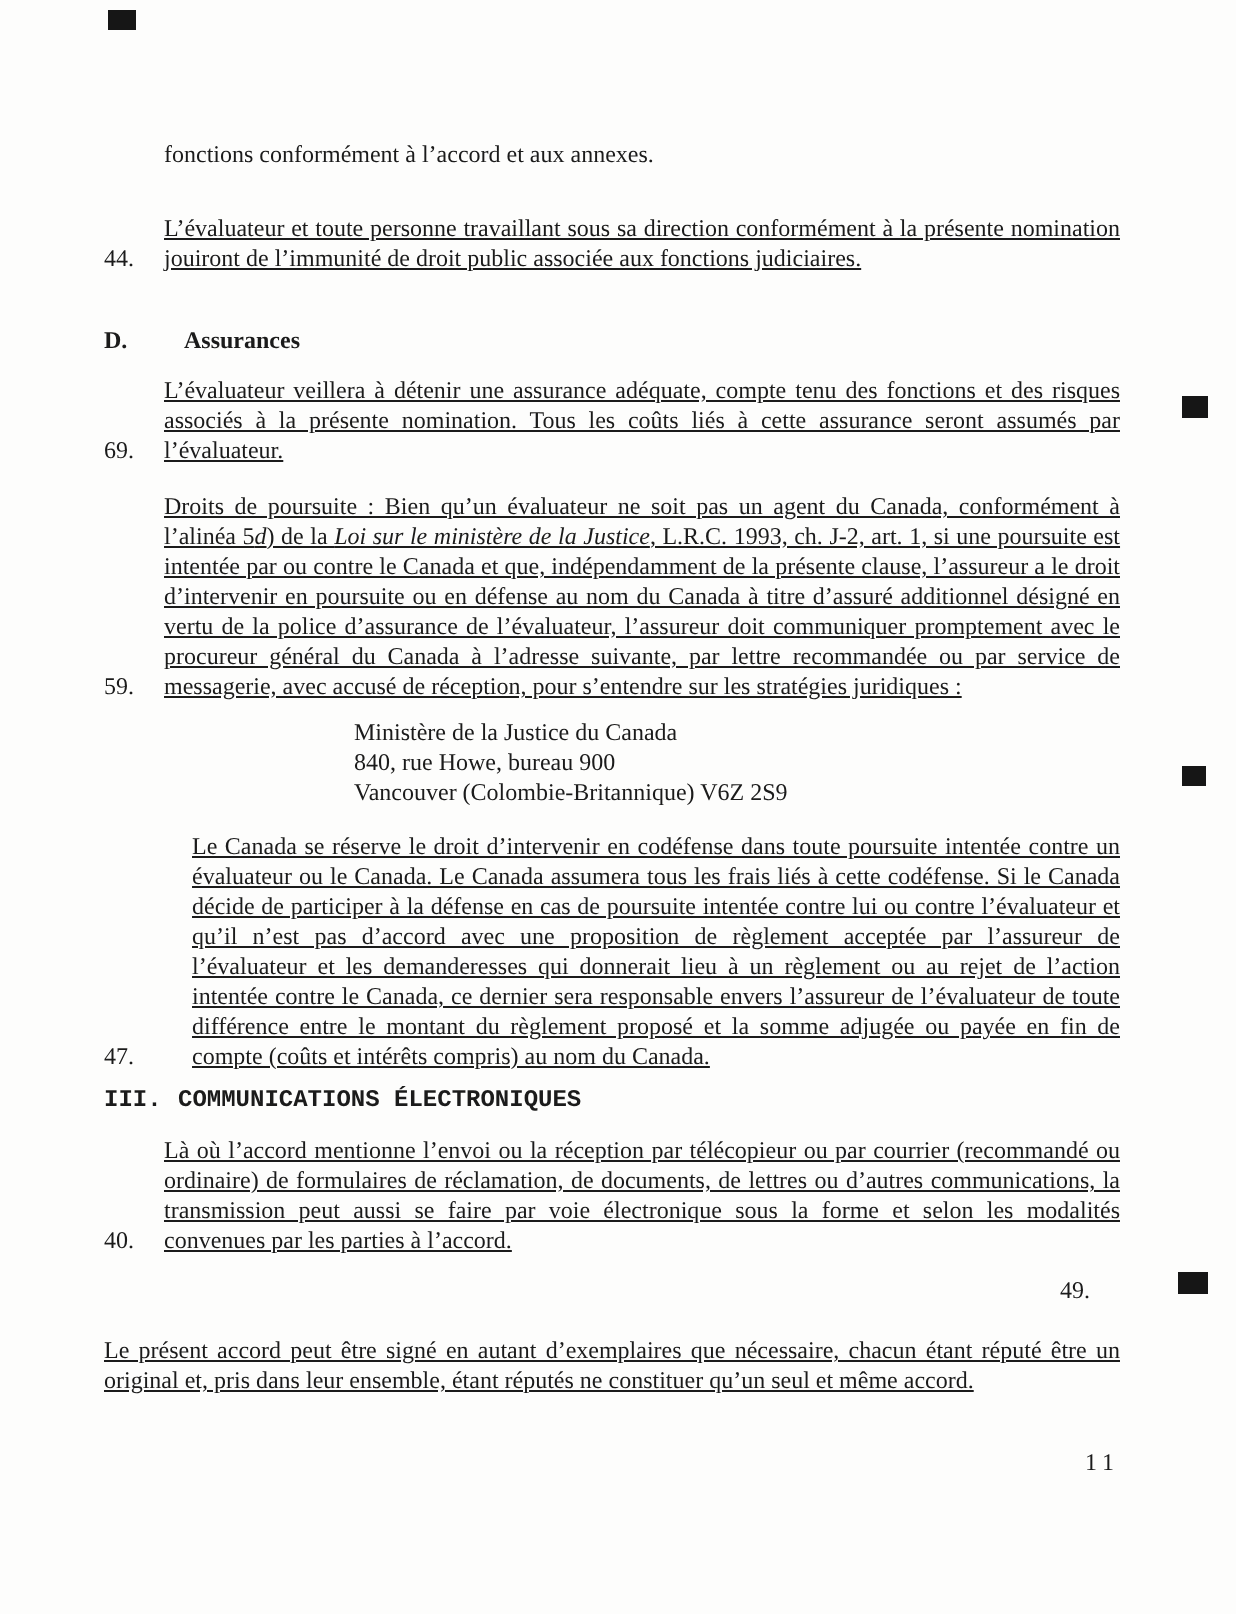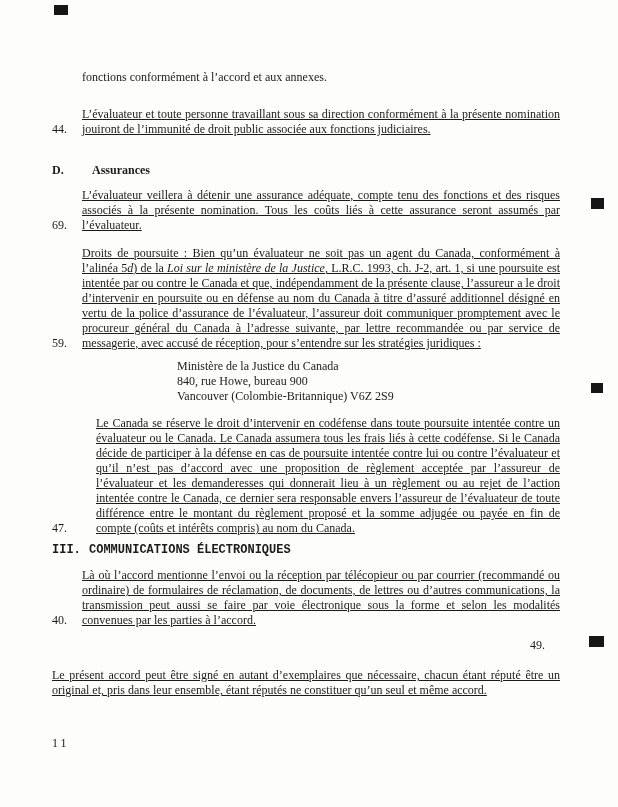--- a/index.html
+++ b/index.html
@@ -46,22 +46,22 @@
   .heading-iii { margin-top: 7px; margin-bottom: 10px; font-family: Liberation Mono, monospace; }
   .heading-iii .hlabel { flex: 0 0 37px; }
   .p46 { margin-top: 13px; }
   .p47 { margin-top: 12px; gap: 14px; }
   .p49 { margin-top: 10px; flex-direction: column; }
   .address {
     margin-top: 8px;
     margin-left: 125px;
   }
   .pagenum {
-    margin-top: 38px;
-    text-align: left;
+    margin-top: 26px;
+    text-align: right;
     letter-spacing: 3px;
   }
   .ital { font-style: italic; }
   .scan-mark {
     position: absolute;
     background: #161616;
   }
   #mark-tl { left: 54px; top: 5px;  width: 14px; height: 10px; }
   #mark-r1 { left: 591px; top: 198px; width: 13px; height: 11px; }
   #mark-r2 { left: 591px; top: 383px; width: 12px; height: 10px; }

